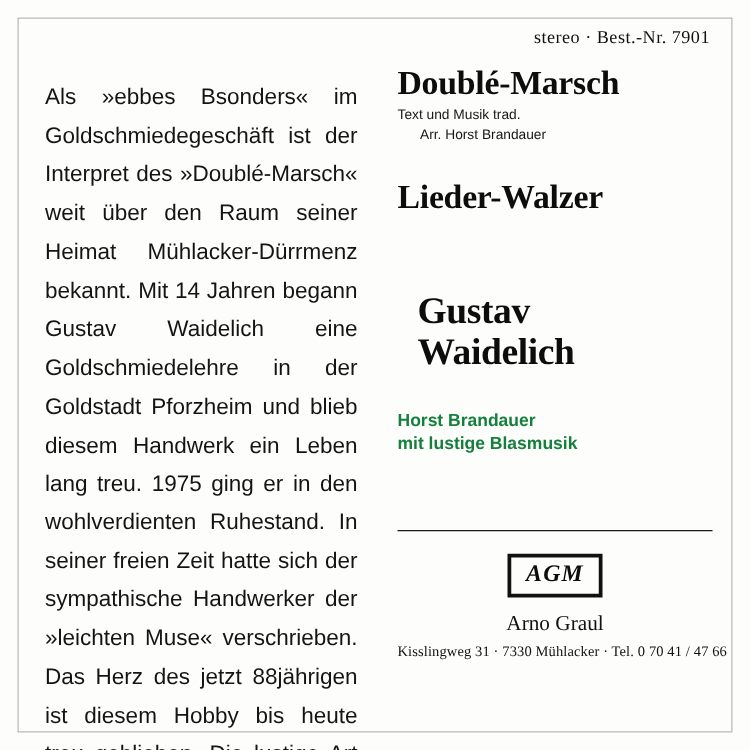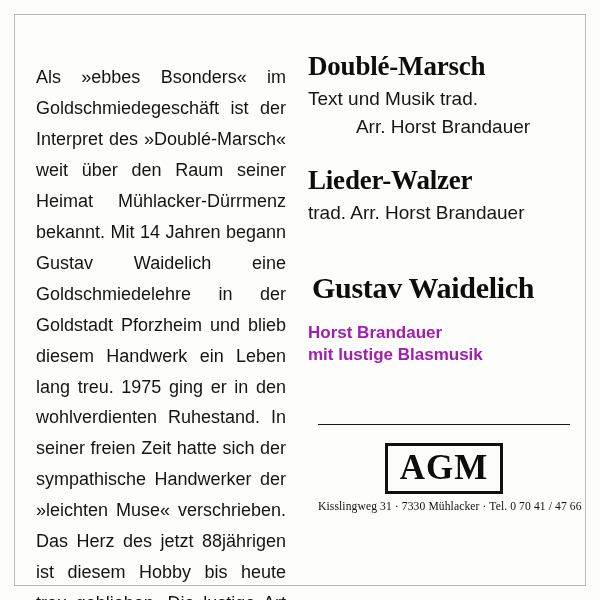--- a/index.html
+++ b/index.html
@@ -57,62 +57,62 @@
   }
   .notes p {
     margin: 0;
     text-align: justify;
     hyphens: manual;
   }
 
   
   .right {
     position: absolute;
-    left: 308px;
+    left: 318px;
     top: 52px;
     width: 252px;
   }
   .title-main {
     font-family: "Liberation Serif", serif;
     font-weight: bold;
     font-size: 27px;
     letter-spacing: -0.2px;
     line-height: 1.08;
     margin: 0 0 4px 0;
     color: #0d0d0d;
   }
   .credit {
     font-family: "Liberation Sans", sans-serif;
-    font-size: 19px;
+    font-size: 11px;
     line-height: 1.45;
     margin: 0;
     color: #161616;
   }
   .credit.indent1 { padding-left: 0px; }
-  .credit.indent2 { padding-left: 18px; text-align: center; }
+  .credit.indent2 { padding-left: 18px; }
 
   .block-gap { height: 26px; }
   .block-gap-sm { height: 14px; }
 
   .artist {
     font-family: "Liberation Serif", serif;
     font-weight: bold;
     font-size: 30px;
     line-height: 1.1;
-    margin: 4px;
+    margin: 16px;
     color: #0d0d0d;
     letter-spacing: -0.3px;
   }
   .band {
     font-family: "Liberation Sans", sans-serif;
     font-weight: bold;
-    font-size: 17px;
+    font-size: 14px;
     line-height: 1.28;
     margin: 0;
-    color: #a21caf;
+    color: #15803d;
   }
 
   
   .label-area {
     position: absolute;
     left: 318px;
     top: 424px;
     width: 252px;
     text-align: center;
   }
@@ -121,24 +121,25 @@
     height: 1px;
     background: #1a1a1a;
     margin: 0 0 18px 0;
   }
   .logo-box {
     display: inline-block;
     border: 3px solid #111;
     padding: 4px 12px 6px 12px;
     font-family: "Liberation Serif", serif;
     font-weight: bold;
-    font-size: 35px;
+    font-size: 19px;
     letter-spacing: 1px;
     line-height: 1;
     color: #0d0d0d;
+    font-style: italic;
   }
   .label-name {
     font-family: "Liberation Serif", serif;
     font-size: 17px;
     margin-top: 11px;
     color: #111;
   }
   .label-addr {
     font-family: "Liberation Serif", serif;
     font-size: 11.6px;
@@ -148,46 +149,47 @@
     letter-spacing: 0.1px;
   }
 </style>
 </head>
 <body>
 
 <div class="sleeve">
 
   <div class="border"></div>
 
+  <div class="catalog">stereo · Best.-Nr. 7901</div>
 
   <div class="notes">
     <p>Als »ebbes Bsonders« im Goldschmiede­geschäft ist der Interpret des »Doublé-Marsch« weit über den Raum seiner Heimat Mühlacker-Dürrmenz bekannt. Mit 14 Jahren begann Gustav Waidelich eine Goldschmiedelehre in der Goldstadt Pforzheim und blieb diesem Handwerk ein Leben lang treu. 1975 ging er in den wohlverdienten Ruhestand. In seiner freien Zeit hatte sich der sympathische Handwerker der »leichten Muse« ver­schrieben. Das Herz des jetzt 88jährigen ist diesem Hobby bis heute treu geblieben. Die lustige Art seiner Vortragskunst und die quicklebendige Form seiner mit Humor gewürzten Lebensauffassung gaben den Anstoß, diese Schallplatte zu gestalten. Zusammen mit Horst Brandauer und sei­ner Blasmusik präsentiert sich hier ein Symbol urwüchsiger Volkskunst.</p>
   </div>
 
   <div class="right">
 
     <h1 class="title-main">Doublé-Marsch</h1>
     <p class="credit indent1">Text und Musik trad.</p>
     <p class="credit indent2">Arr. Horst Brandauer</p>
 
     <div class="block-gap"></div>
 
     <h1 class="title-main">Lieder-Walzer</h1>
-    <p class="credit indent1">trad. Arr. Horst Brandauer</p>
 
     <div class="block-gap"></div>
     <div class="block-gap-sm"></div>
 
     <h2 class="artist">Gustav Waidelich</h2>
 
     <div class="block-gap-sm"></div>
 
     <p class="band">Horst Brandauer</p>
     <p class="band">mit lustige Blasmusik</p>
   </div>
 
   <div class="label-area">
     <div class="rule"></div>
     <div class="logo-box">AGM</div>
+    <div class="label-name">Arno Graul</div>
     <div class="label-addr">Kisslingweg 31  ·  7330 Mühlacker  ·  Tel. 0 70 41 / 47 66</div>
   </div>
 
 </div>
 
 </body></html>

